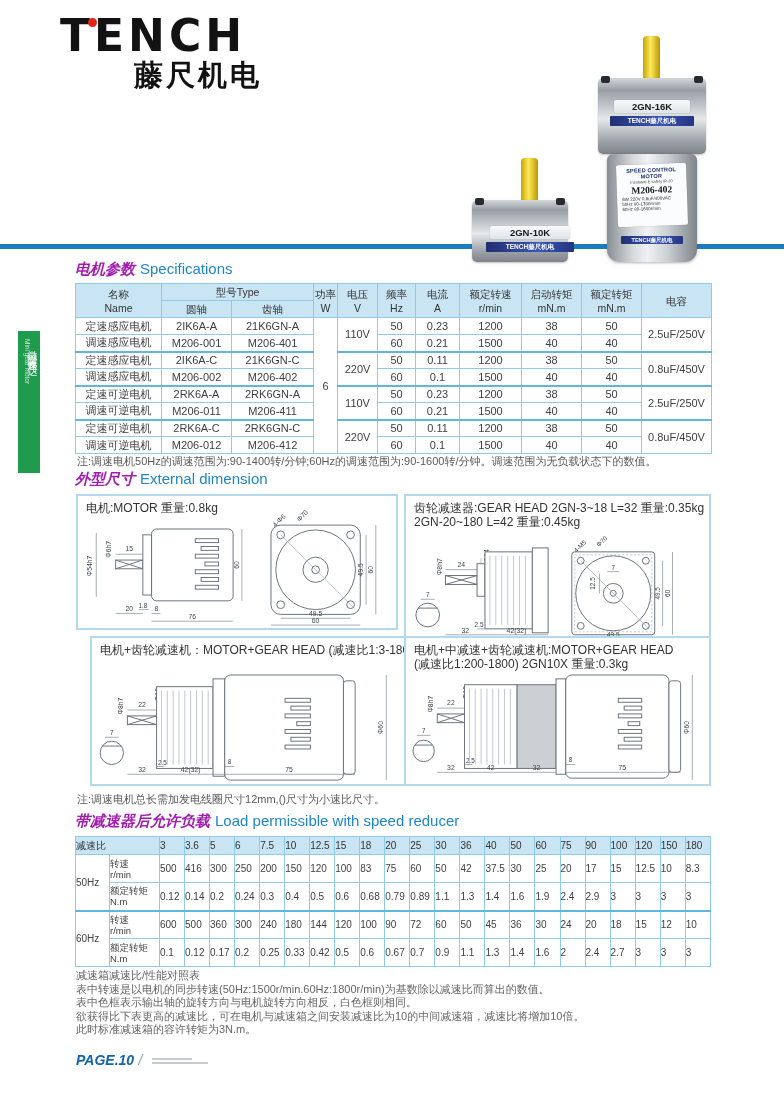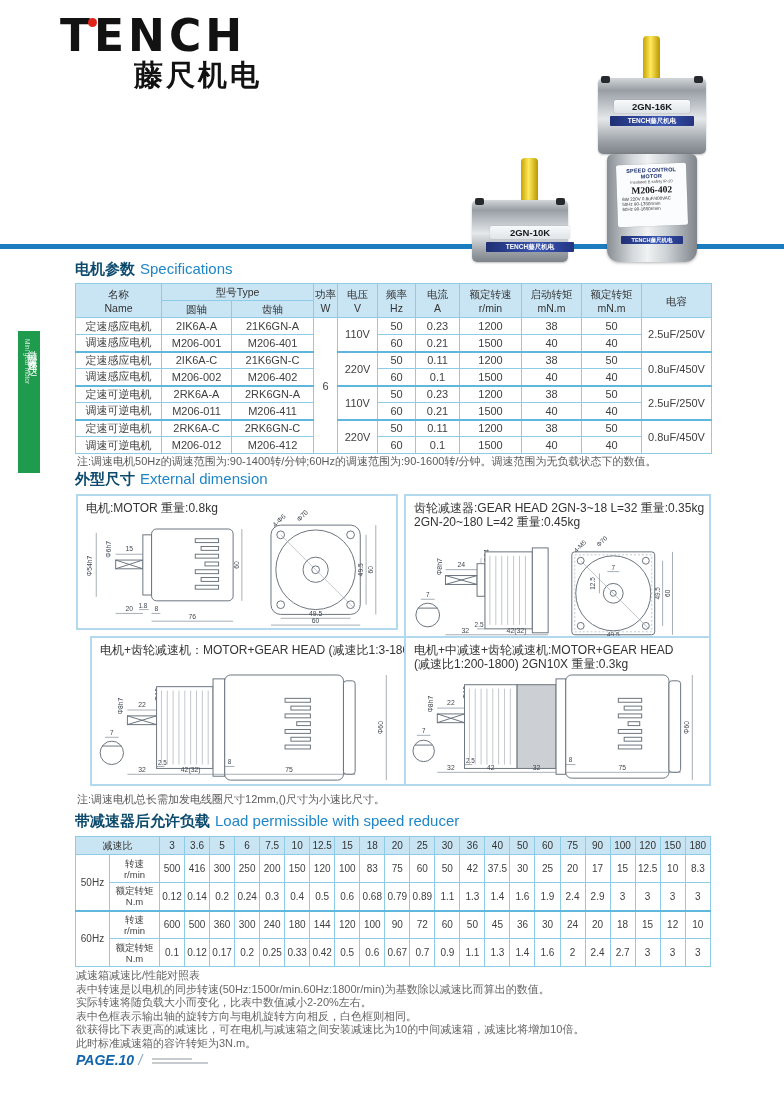--- a/index.html
+++ b/index.html
@@ -51,21 +51,21 @@
   .sticker { position: absolute; background: #fbfcfd; border-radius: 2px; transform: rotate(-2deg);
              padding: 3px 2px; text-align: center; box-shadow: 0 0 1px rgba(0,0,0,.35); }
   .sticker .st0 { font-size: 5.5px; font-weight: bold; color: #1c2f6e; letter-spacing: .2px; }
   .sticker .st1 { font-size: 4px; color: #444; }
   .sticker .st2 { font-size: 9.5px; font-weight: bold; color: #111;
                   font-family: "Liberation Serif", serif; margin: 1px 0; }
   .sticker .st3, .sticker .st4, .sticker .st5 { font-size: 4.5px; color: #333; text-align: left; padding-left: 3px; }
 
   
   .sec-title { position: absolute; left: 75px; font-size: 15px; font-weight: bold; z-index: 2; }
-  .sec-title .cn { color: #0c4a6e; }
+  .sec-title .cn { color: #a21caf; font-style: italic; }
   .sec-title .en { color: #1e86c8; font-weight: normal; margin-left: 5px; }
   .t-spec { top: 260px; } .t-dim { top: 470px; } .t-load { top: 812px; }
 
   
   .spec-table { position: absolute; left: 75px; top: 283px; width: 636px; border-collapse: collapse;
                 table-layout: fixed; font-size: 11px; color: #3f3f3f; text-align: center; z-index: 2; }
   .spec-table th, .spec-table td { border: 1px solid #8ecbe7; }
   .spec-table thead th { background: #c9e5f4; font-weight: normal; font-size: 10.5px;
                          line-height: 14px; padding: 1px 0; color: #333; }
   .spec-table tbody td { height: 17px; padding: 0 2px; background: #fff; }
@@ -86,21 +86,21 @@
   svg .s  { stroke: #68727c; stroke-width: 1; fill: none; }
   svg .sf { stroke: #68727c; stroke-width: 1; fill: #fff; }
   svg .gfill { stroke: #68727c; stroke-width: 1; fill: #ccd0d4; }
   svg .thin { stroke: #97a1ab; stroke-width: .6; fill: none; }
   svg .d { stroke: #7d8894; stroke-width: .7; fill: none; }
   svg text { fill: #3f4650; font-size: 8px; font-family: "Liberation Sans", sans-serif; }
   svg .t7 { font-size: 7px; } svg .t6 { font-size: 6.5px; }
 
   
   .load-table { position: absolute; left: 75px; top: 836px; width: 636px; border-collapse: collapse;
-                table-layout: fixed; font-size: 10px; color: #3f3f3f; text-align: center; z-index: 2; }
+                table-layout: fixed; font-size: 10px; color: #3f3f3f; text-align: left; z-index: 2; }
   .load-table th, .load-table td { border: 1px solid #8ecbe7; background: #fff; }
   .load-table thead th { background: #c9e5f4; font-weight: normal; height: 18px; font-size: 10px; color: #333; }
   .load-table td { height: 28px; }
   .load-table th.freq { font-weight: normal; font-size: 10px; width: 34px; }
   .load-table td.rowlab { font-size: 9.5px; line-height: 11px; padding: 1px 0; }
   .load-table tr.gsep td, .load-table tr.gsep th { border-top: 2px solid #5fb7dd; }
 
   
   .footnotes { position: absolute; left: 76px; top: 969px; z-index: 2; }
   .footnotes div { font-size: 11px; color: #666; line-height: 13.5px; }
@@ -697,21 +697,20 @@
           <td>3</td>
           <td>3</td>
           <td>3</td>
         </tr>
       </tbody>
   </table>
 
   <div class="footnotes">
     <div>减速箱减速比/性能对照表</div>
     <div>表中转速是以电机的同步转速(50Hz:1500r/min.60Hz:1800r/min)为基数除以减速比而算出的数值。</div>
-    <div>实际转速将随负载大小而变化，比表中数值减小2-20%左右。</div>
     <div>表中色框表示输出轴的旋转方向与电机旋转方向相反，白色框则相同。</div>
     <div>欲获得比下表更高的减速比，可在电机与减速箱之间安装减速比为10的中间减速箱，减速比将增加10倍。</div>
     <div>此时标准减速箱的容许转矩为3N.m。</div>
   </div>
 
   <div class="pagefoot">
     <span class="pnum">PAGE.10</span>
     <span class="pslash">/</span>
     <span class="fineprint"><i class="b1"></i><i class="b2"></i></span>
   </div>

